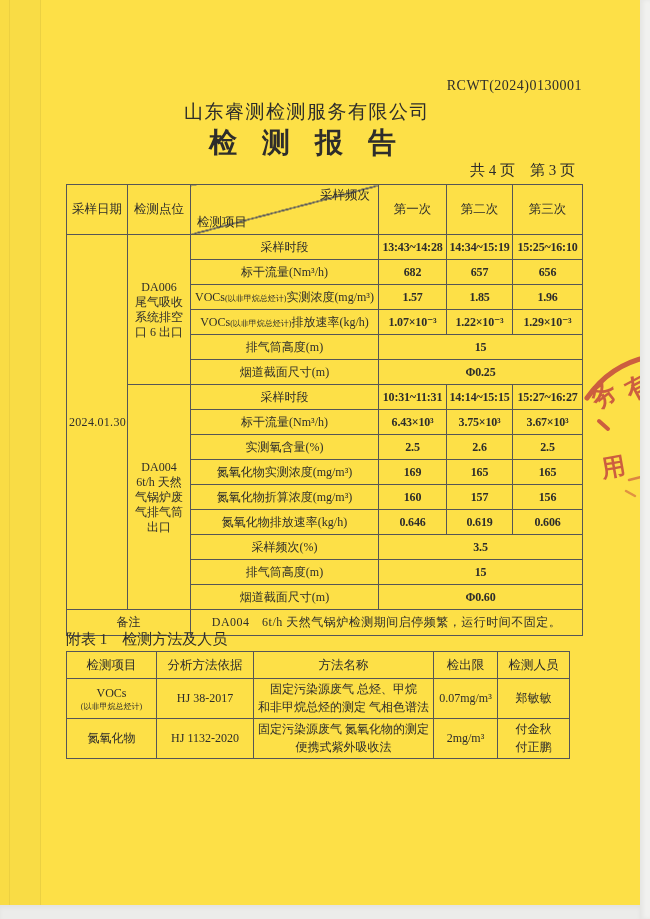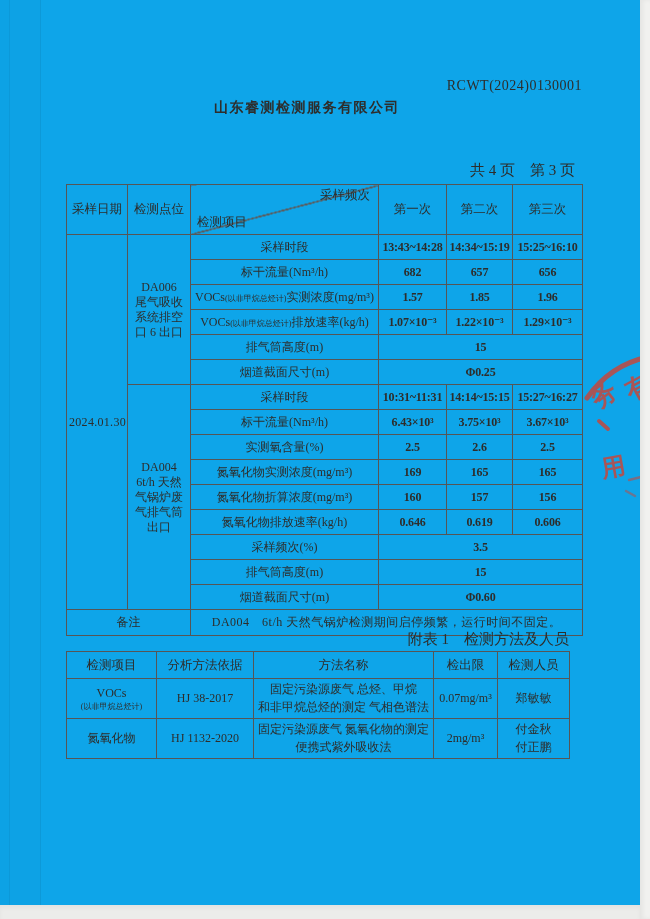--- a/index.html
+++ b/index.html
@@ -4,31 +4,31 @@
 <style>
   html,body{margin:0;padding:0;}
   body{
     width:650px;height:919px;position:relative;overflow:hidden;
     background:#e9e9e7;
     font-family:"Liberation Serif","DejaVu Serif",serif;
     color:#2e2d2b;
   }
   .page{
     position:absolute;left:0;top:0;width:640px;height:905px;
-    background:#0ea5e9;
+    background:#fde047;
   }
   .crease{position:absolute;top:0;height:905px;width:1px;background:rgba(0,0,0,0.05);}
   .crease.c1{left:9px;}
   .crease.c2{left:40px;background:rgba(0,0,0,0.07);}
   .left-strip{position:absolute;left:0;top:0;width:40px;height:905px;background:rgba(0,0,0,0.015);}
   .edge-right{position:absolute;left:640px;top:0;width:10px;height:919px;background:#f1f1ef;box-shadow:inset 3px 0 4px rgba(0,0,0,0.05);}
   .edge-bottom{position:absolute;left:0;top:905px;width:640px;height:14px;background:#ececea;box-shadow:inset 0 3px 4px rgba(0,0,0,0.04);}
 
   .report-no{position:absolute;top:78px;right:58px;font-size:14px;letter-spacing:0.5px;}
-  .company{position:absolute;top:99px;left:0;width:614px;text-align:center;font-size:14px;font-weight:bold;letter-spacing:1.5px;}
+  .company{position:absolute;top:99px;left:0;width:614px;text-align:center;font-size:19px;font-weight:normal;letter-spacing:1.5px;}
   .title{position:absolute;top:124px;left:0;width:614px;text-align:center;font-size:28px;font-weight:bold;letter-spacing:9px;}
   .caption{position:absolute;top:161px;left:0;width:614px;text-align:center;font-size:15px;}
   .page-info{position:absolute;top:161px;right:65px;font-size:15px;}
 
   table{border-collapse:collapse;table-layout:fixed;}
   td{border:1px solid #565656;text-align:center;vertical-align:middle;padding:0 2px;overflow:hidden;}
 
   .main{position:absolute;left:66px;top:184px;width:516px;}
   .main td{font-size:12px;height:24px;line-height:1.25;}
   .main .hrow td{height:41px;font-size:12.5px;}
@@ -36,21 +36,21 @@
     background-image:linear-gradient(to bottom right,transparent calc(50% - 0.8px),#5c5c5c calc(50% - 0.8px),#5c5c5c calc(50% + 0.8px),transparent calc(50% + 0.8px));}
   .diag .tr{position:absolute;top:3px;right:8px;font-size:12.5px;}
   .diag .bl{position:absolute;bottom:3px;left:6px;font-size:12.5px;}
   .val{font-size:11px;letter-spacing:-0.2px;font-weight:bold;}
   .datecell{font-size:12px;letter-spacing:0.3px;}
   .pointcell{font-size:12px;line-height:2.15;white-space:pre-line;}
   .sm{font-size:8px;}
   .noterow td{height:25px;}
   .notetext{font-size:12.5px;letter-spacing:0.5px;}
 
-  .methods-title{position:absolute;top:630px;left:66px;width:503px;text-align:right;font-size:15px;}
+  .methods-title{position:absolute;top:630px;left:66px;width:503px;text-align:left;font-size:15px;}
   .methods{position:absolute;left:66px;top:651px;width:503px;}
   .methods td{font-size:12px;height:26px;line-height:1.45;}
   .methods .hrow2 td{font-size:12.5px;height:26px;}
   .methods .grouprow td{height:27px;}
   .methods .datarow td{height:39px;}
   .pre-line{white-space:pre-line;}
   .sm2{font-size:8px;line-height:1.2;}
 
   .stamp{position:absolute;left:584px;top:352px;width:66px;height:160px;opacity:0.85;}
   .stamp text{font-family:"Liberation Serif","DejaVu Serif",serif;font-weight:bold;}
@@ -58,20 +58,21 @@
 </head>
 <body>
 
 <div class="page">
   <div class="left-strip"></div>
   <div class="crease c1"></div>
   <div class="crease c2"></div>
 
   <div class="report-no">RCWT(2024)0130001</div>
   <div class="company">山东睿测检测服务有限公司</div>
+  <div class="title">检 测 报 告</div>
   <div class="page-info">共 4 页　第 3 页</div>
 
   <table class="main">
     <colgroup>
       <col style="width:61px">
         <col style="width:63px">
         <col style="width:188px">
       <col style="width:68px">
         <col style="width:66px">
         <col style="width:70px">

